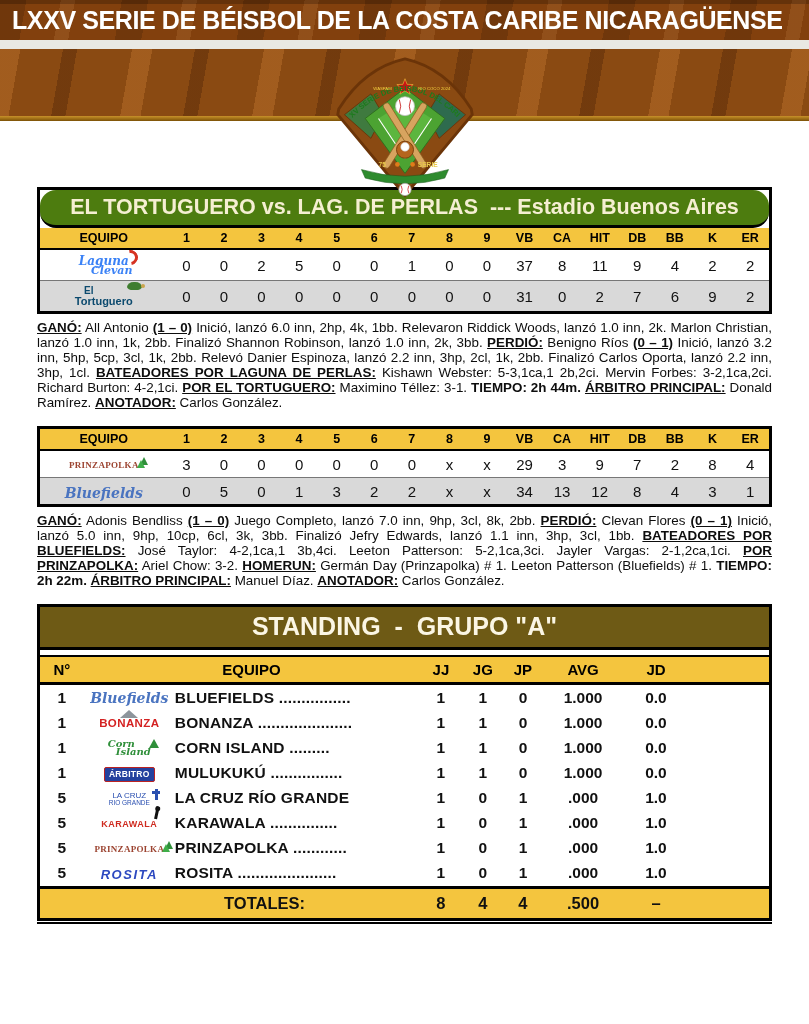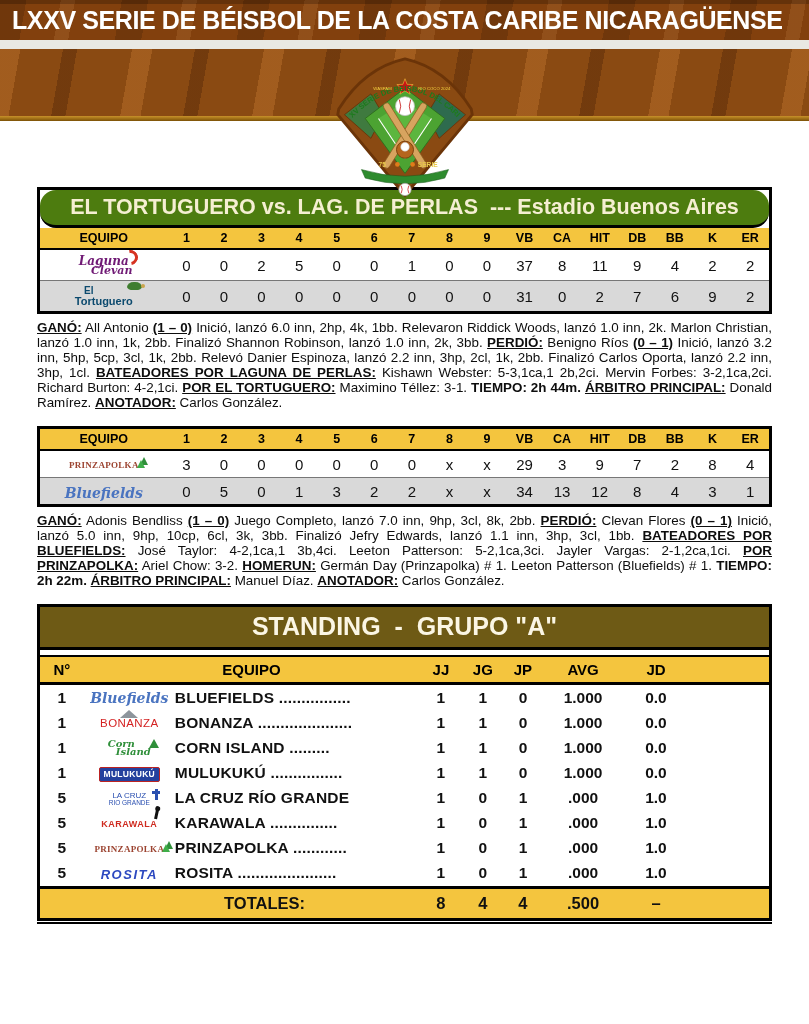--- a/index.html
+++ b/index.html
@@ -70,29 +70,29 @@
   }
   table.stand-t td.name-cell{text-align:left;letter-spacing:.2px;}
   table.stand-t tfoot td{
     background:#f4c53e;border-top:3px solid #000;font-size:16.5px;padding:5px 0;
   }
   table.stand-t tfoot td.tot-label{padding-left:70px;}
   .stand-underline{margin:1px 37px 0;border-top:2px solid #000;height:0;}
   
   .tl{position:relative;display:inline-flex;flex-direction:column;align-items:center;line-height:1;vertical-align:middle;}
   .tl span{display:block;}
-  .lg-laguna{font-family:"DejaVu Serif",serif;font-style:italic;font-weight:bold;color:#701a75;text-align:center;}
+  .lg-laguna{font-family:"DejaVu Serif",serif;font-style:italic;font-weight:bold;color:#3b82f6;text-align:center;}
   .lg-laguna .l1{font-size:12px;}
   .lg-laguna .l2{font-size:11px;margin:-2px 0 0 16px;}
   .lg-tortuguero{color:#0c4a6e;font-weight:bold;}
   .lg-tortuguero .l1{font-size:10px;margin-left:-30px;}
   .lg-tortuguero .l2{font-size:11px;}
   .lg-prinzapolka{font-family:"Liberation Serif",serif;font-weight:bold;color:#9c4431;font-size:9px;letter-spacing:.3px;}
   .lg-bluefields{font-family:"DejaVu Serif",serif;font-style:italic;font-weight:bold;color:#4a74c0;font-size:14px;}
-  .lg-bonanza{color:#d42222;font-weight:normal;font-size:11.5px;letter-spacing:.4px;}
+  .lg-bonanza{color:#d42222;font-weight:bold;font-size:11.5px;letter-spacing:.4px;}
   .lg-corn{font-family:"DejaVu Serif",serif;font-style:italic;font-weight:bold;color:#2f8f3a;}
   .lg-corn .l1{font-size:10px;margin-left:-16px;}
   .lg-corn .l2{font-size:10px;margin:-2px 0 0 8px;}
   .lg-mulukuku{background:#24419e;color:#fff;font-weight:bold;font-size:8.5px;padding:2.5px 4px;border-radius:2px;border:1px solid #b22;letter-spacing:.3px;}
   .lg-lacruz{color:#2a4fb0;font-weight:normal;}
   .lg-lacruz .l1{font-size:8px;}
   .lg-lacruz .l2{font-size:6.5px;}
   .lg-karawala{color:#cf2b20;font-weight:bold;font-size:9px;letter-spacing:.5px;}
   .lg-rosita{color:#2d49c0;font-weight:bold;font-style:italic;font-size:13px;letter-spacing:1.5px;}
   
@@ -386,21 +386,21 @@
               <td>1</td>
               <td>1</td>
               <td>0</td>
               <td>1.000</td>
               <td>0.0</td>
               <td></td>
             </tr>
             <tr>
               <td>1</td>
               <td class="logo-cell"><span class="tl lg-mulukuku">
-                  <span class="l1">MULUKUKÚ</span>
+                  <span class="l1">ÁRBITRO</span>
                 </span></td>
               <td class="name-cell">MULUKUKÚ ................</td>
               <td>1</td>
               <td>1</td>
               <td>0</td>
               <td>1.000</td>
               <td>0.0</td>
               <td></td>
             </tr>
             <tr>

